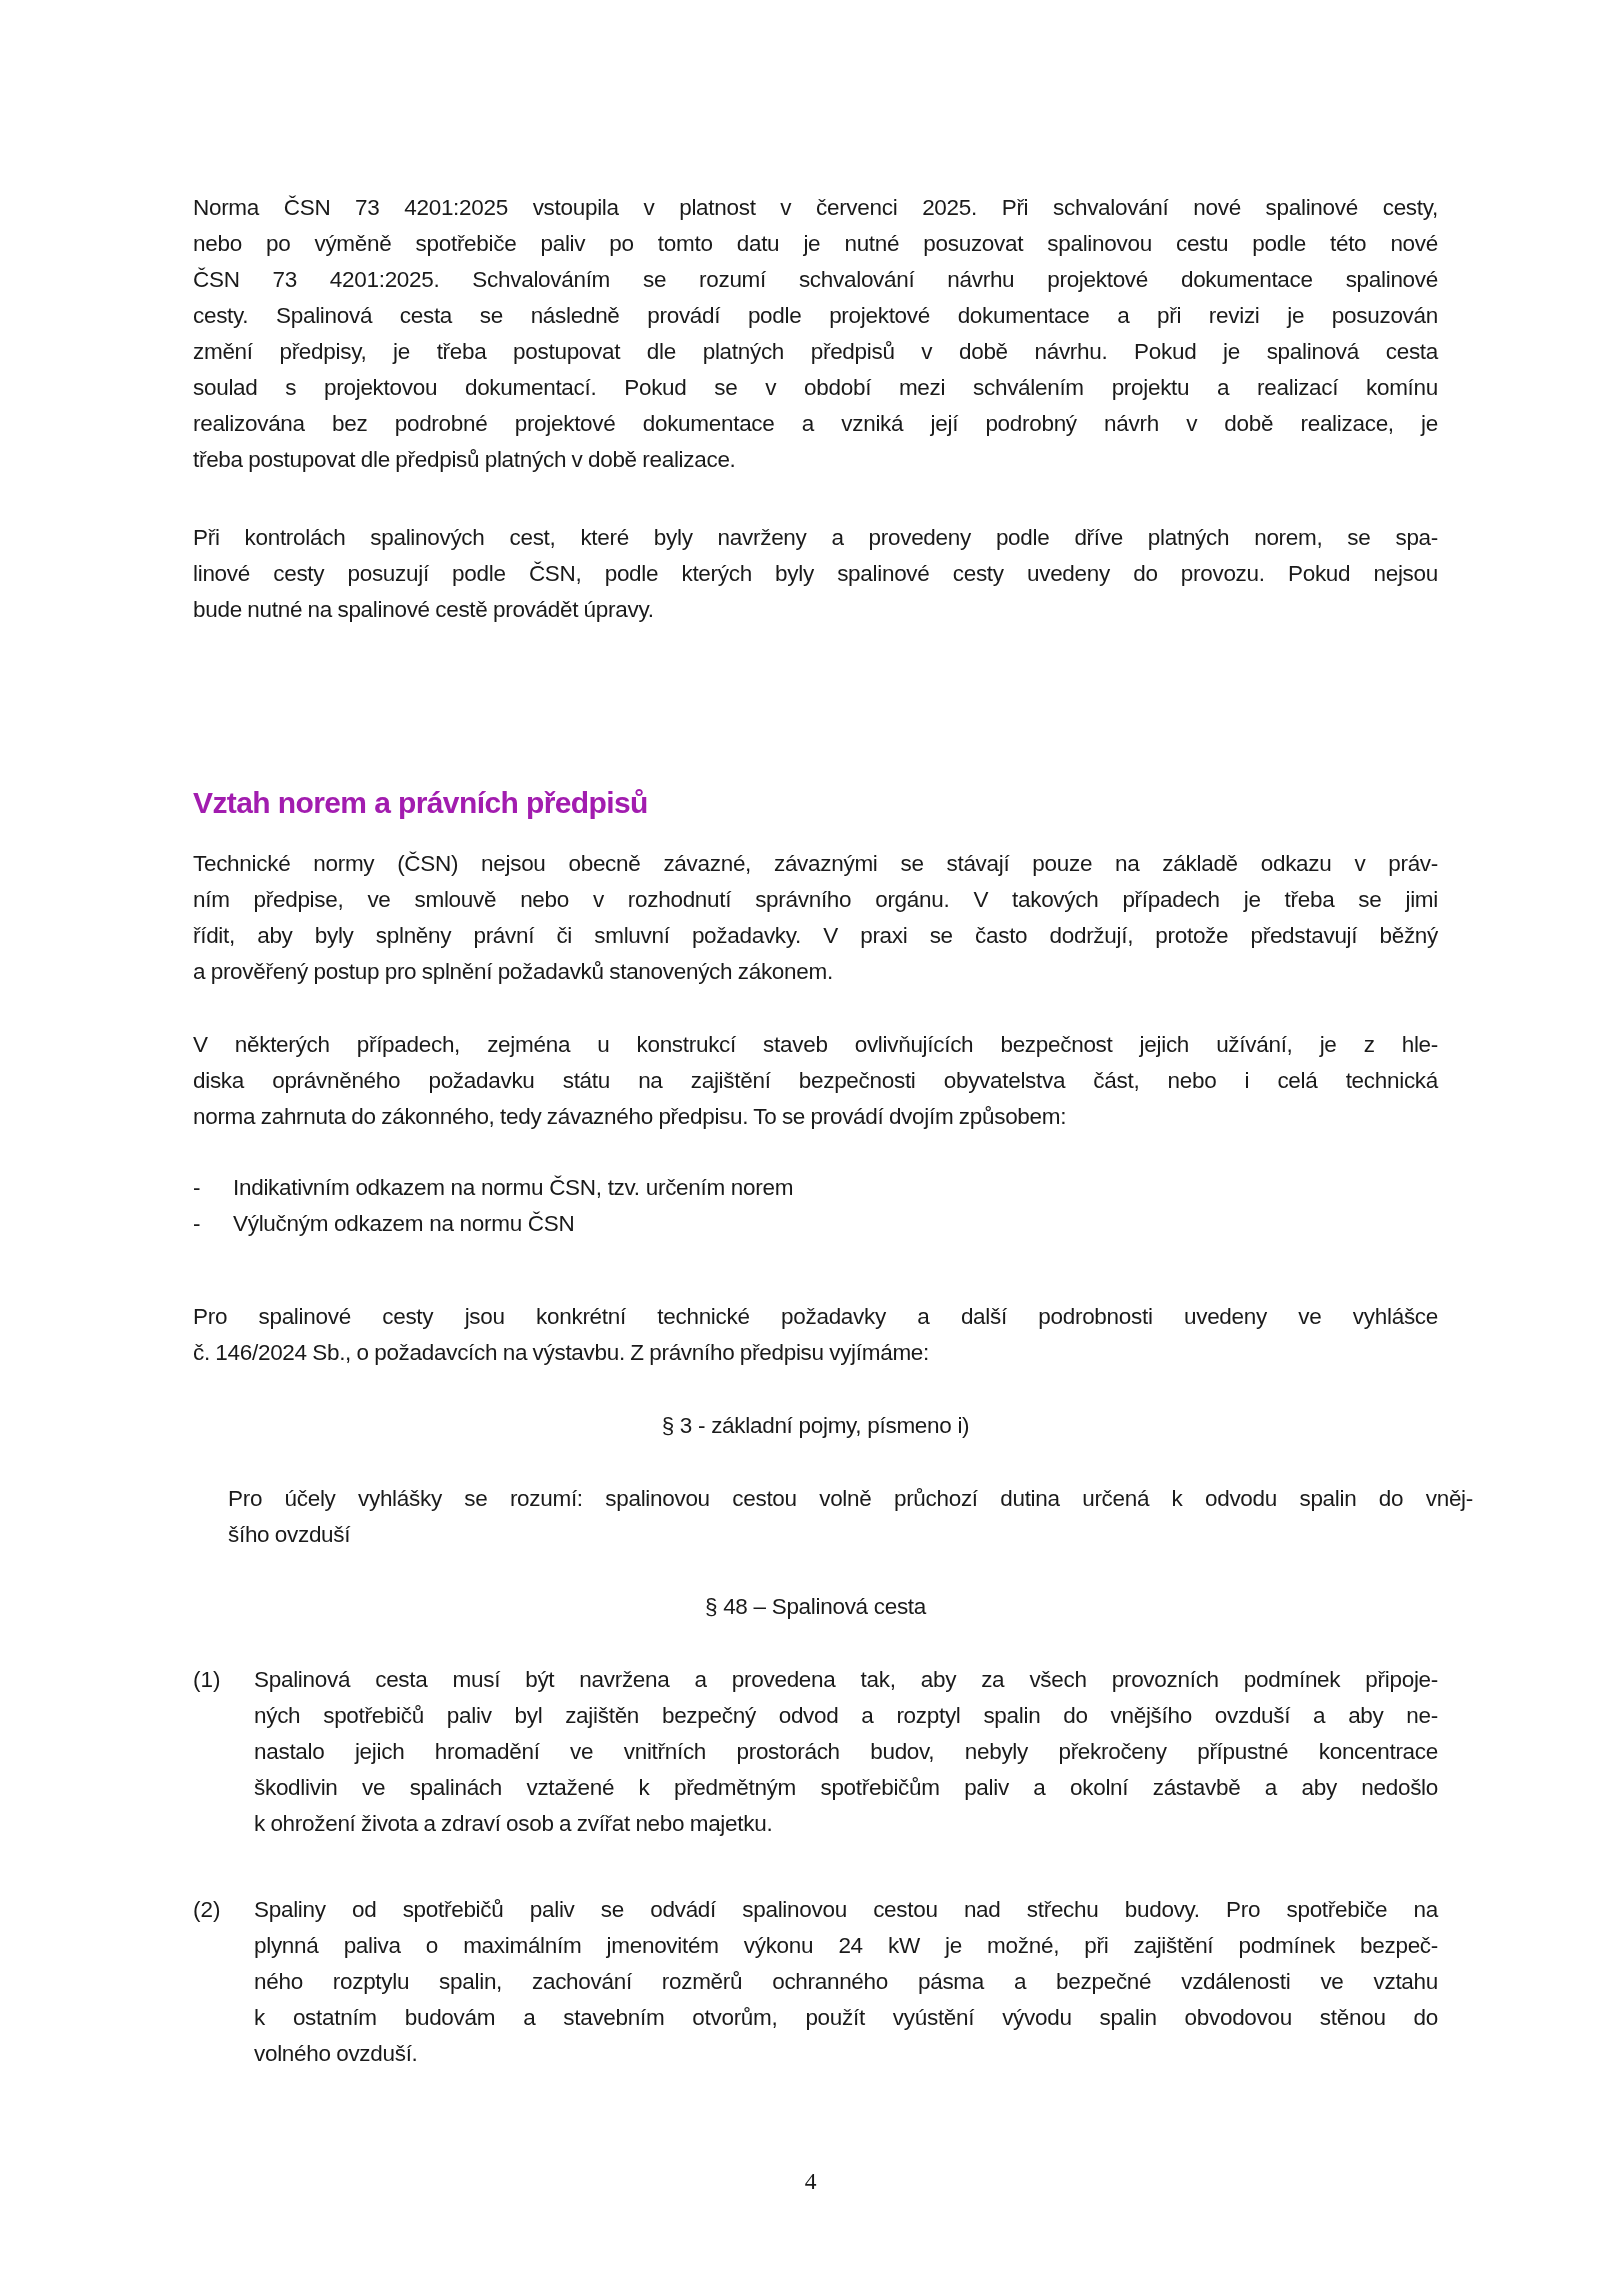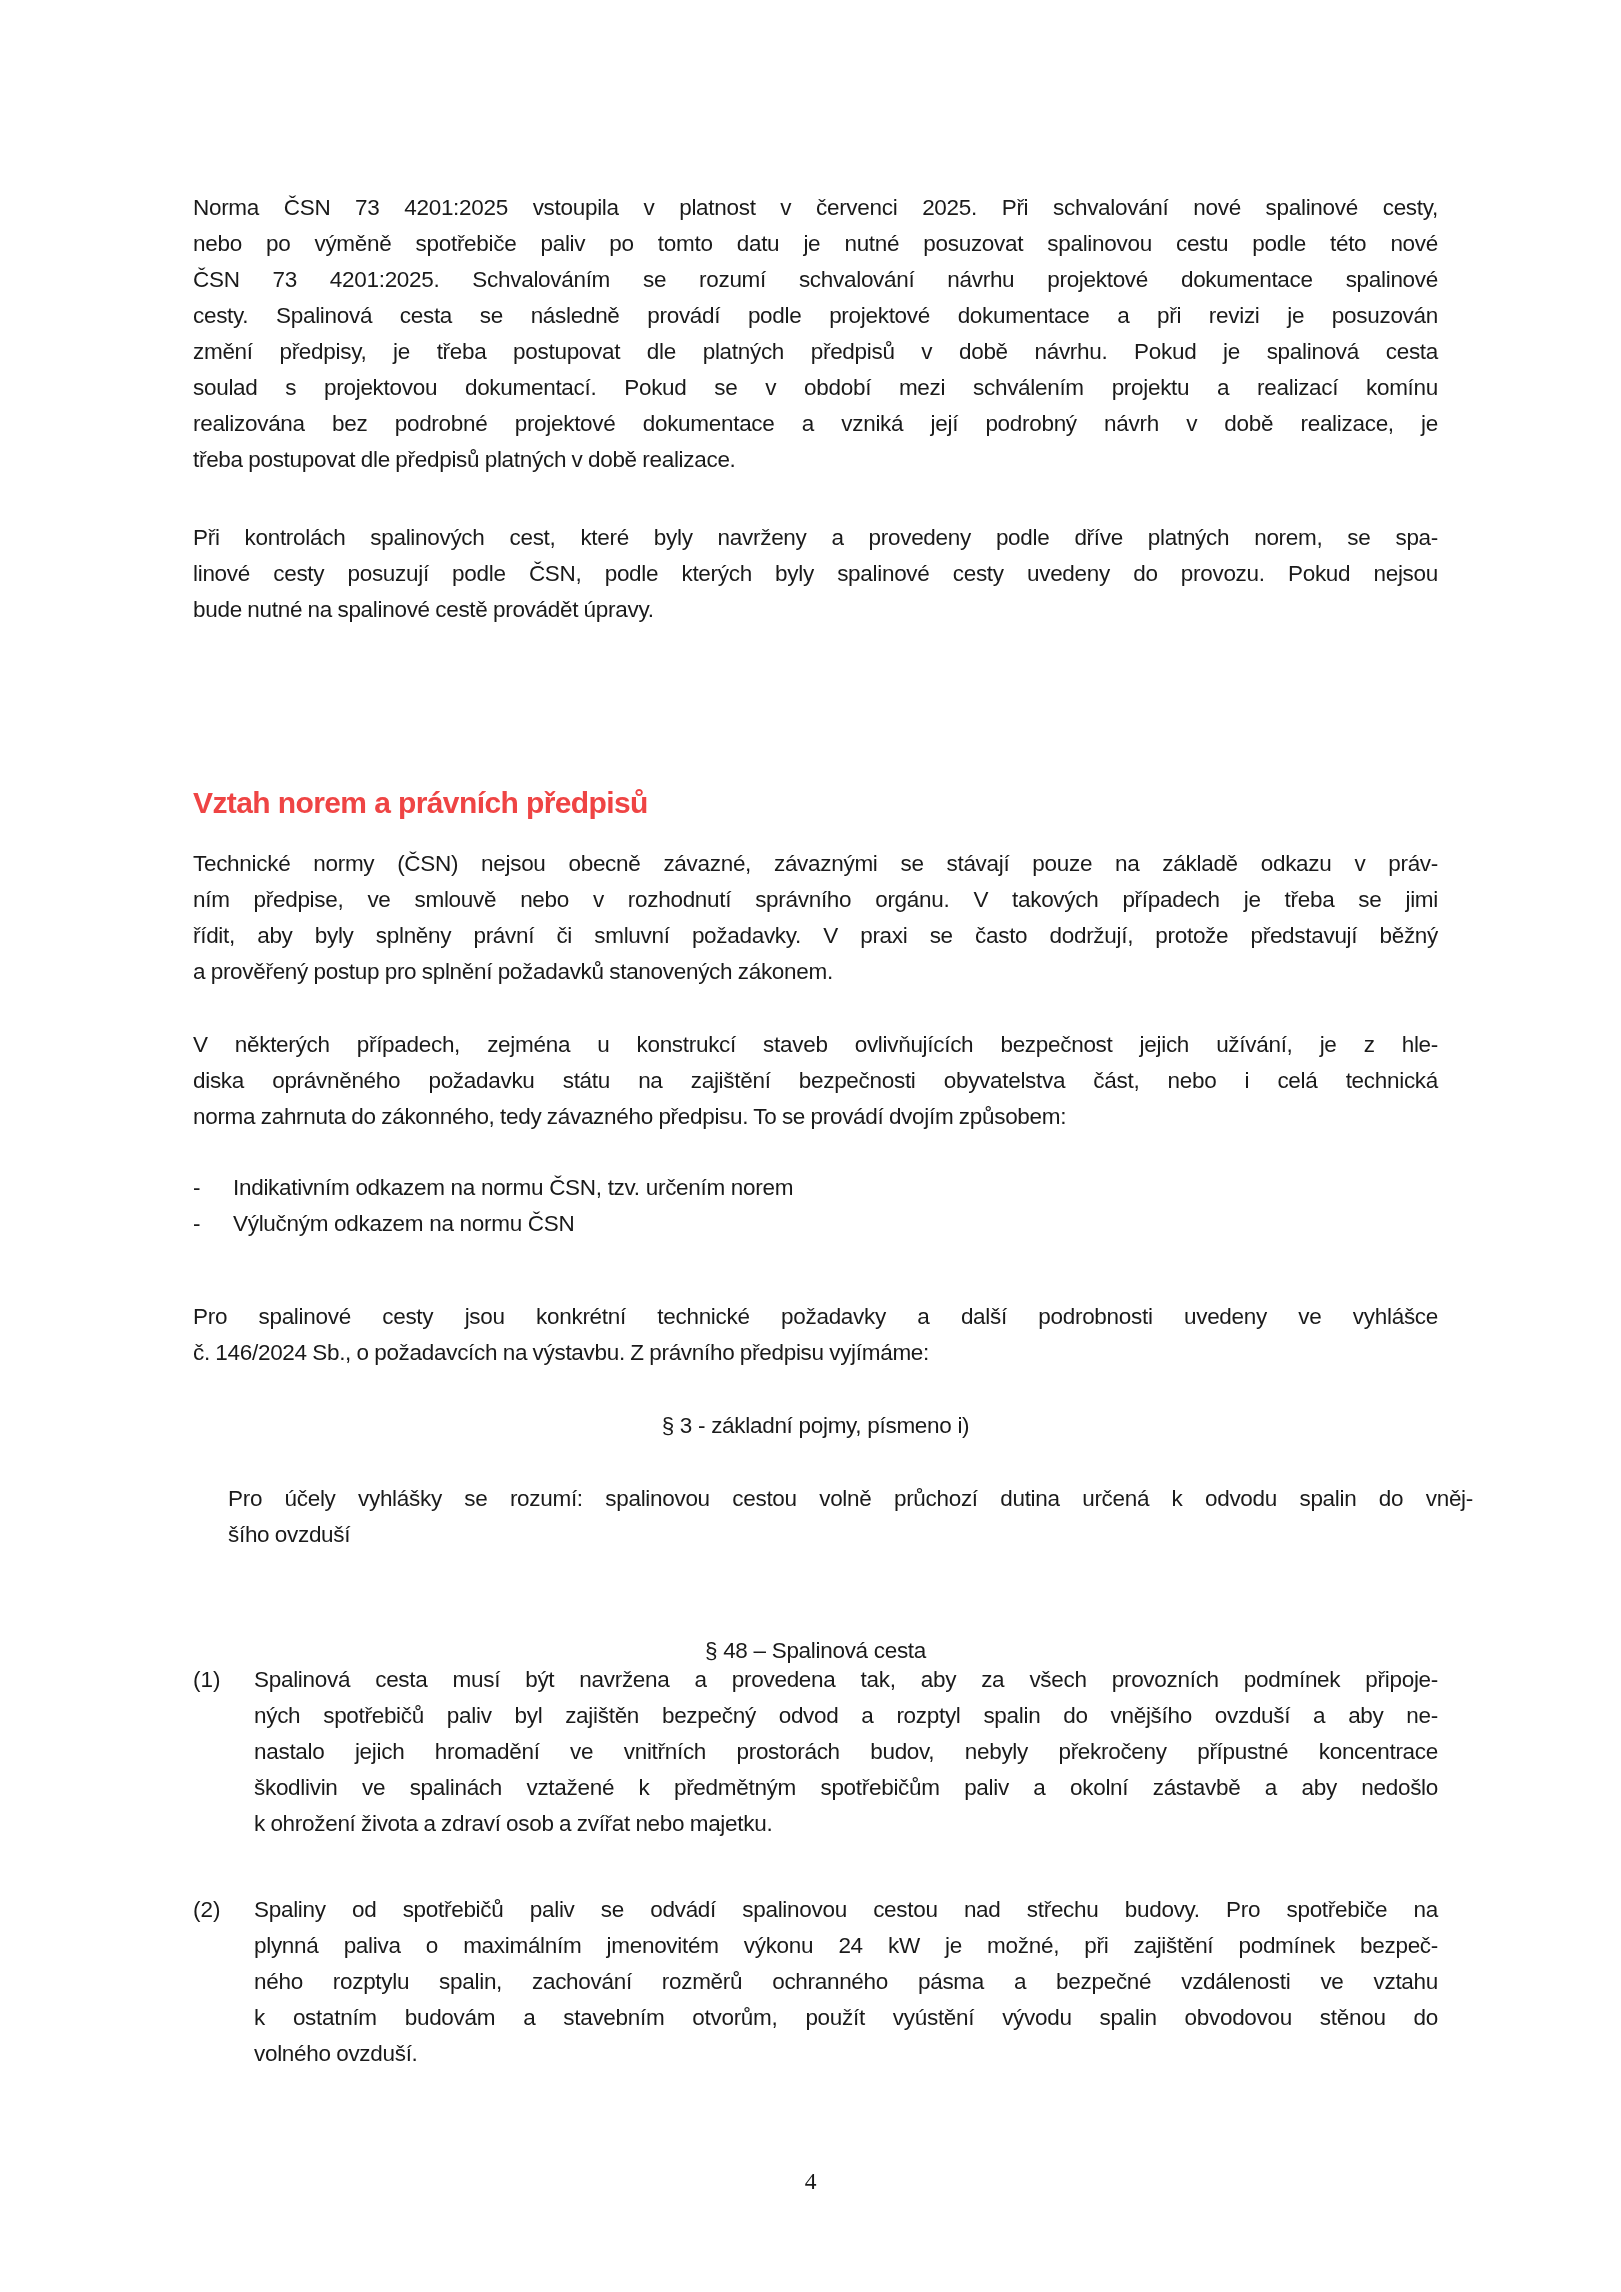--- a/index.html
+++ b/index.html
@@ -10,21 +10,21 @@
     color: #1a1a1a; font-size: 22.5px;
   }
   .line {
     display: block; height: 36px; line-height: 36px; white-space: nowrap;
     text-align: justify; text-align-last: justify;
     letter-spacing: -0.3px; word-spacing: -0.5px;
   }
   .line.last { text-align-last: left; }
   .heading {
     position: absolute; font-weight: bold; font-size: 30px; letter-spacing: -0.6px;
-    color: #ef4444; white-space: nowrap;
+    color: #a21caf; white-space: nowrap;
   }
   .centered { position: absolute; left: 0; width: 1245px; text-align: center; height: 36px; line-height: 36px; letter-spacing: -0.3px; }
   .block { position: absolute; left: 0; width: 1245px; }
   .list-item { position: absolute; left: 0; width: 1245px; height: 36px; line-height: 36px; }
   .list-dash { position: absolute; left: 0; }
   .list-text { position: absolute; left: 40px; letter-spacing: -0.3px; white-space: nowrap; }
   .enum { position: absolute; left: 0; width: 1245px; }
   .enum-num { position: absolute; left: 0; top: 0; height: 36px; line-height: 36px; }
   .enum-body { position: absolute; left: 61px; width: 1184px; top: 0; }
   .page-number {
@@ -85,21 +85,21 @@
     <span class="line last">č. 146/2024 Sb., o požadavcích na výstavbu. Z právního předpisu vyjímáme:</span>
   </div>
 
   <div class="centered" style="top:1222px;">§ 3 - základní pojmy, písmeno i)</div>
 
   <div class="block" style="top:1295px;margin-left:35px;">
     <span class="line">Pro účely vyhlášky se rozumí: spalinovou cestou volně průchozí dutina určená k odvodu spalin do vněj-</span>
     <span class="line last">šího ovzduší</span>
   </div>
 
-  <div class="centered" style="top:1403px;margin-top:44px;">§ 48 – Spalinová cesta</div>
+  <div class="centered" style="top:1403px;">§ 48 – Spalinová cesta</div>
 
   <div class="enum" style="top:1476px;">
     <span class="enum-num">(1)</span>
     <div class="enum-body">
       <span class="line">Spalinová cesta musí být navržena a provedena tak, aby za všech provozních podmínek připoje-</span>
       <span class="line">ných spotřebičů paliv byl zajištěn bezpečný odvod a rozptyl spalin do vnějšího ovzduší a aby ne-</span>
       <span class="line">nastalo jejich hromadění ve vnitřních prostorách budov, nebyly překročeny přípustné koncentrace</span>
       <span class="line">škodlivin ve spalinách vztažené k předmětným spotřebičům paliv a okolní zástavbě a aby nedošlo</span>
       <span class="line last">k ohrožení života a zdraví osob a zvířat nebo majetku.</span>
     </div>

